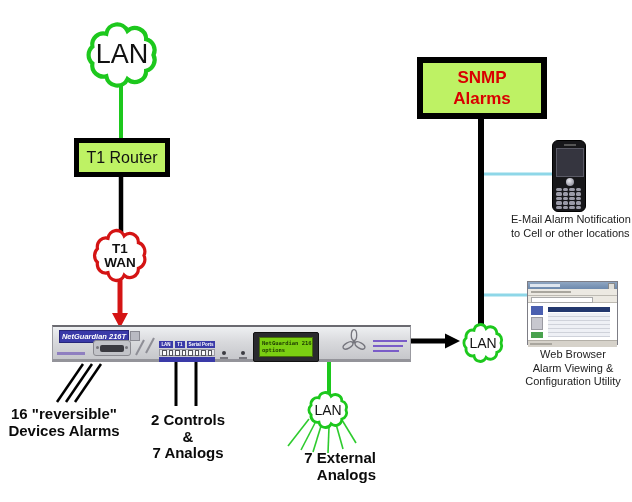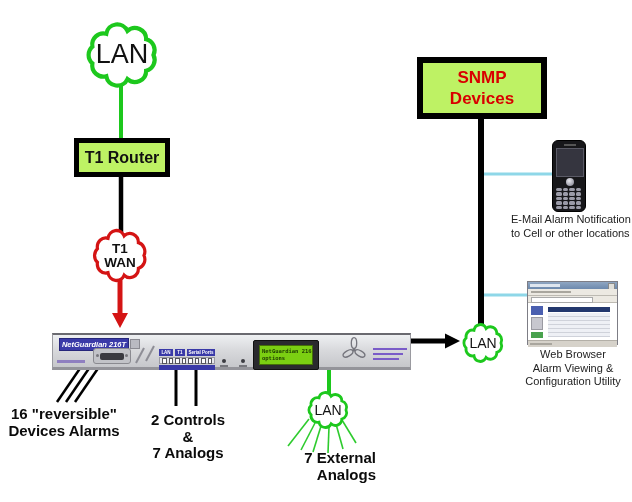--- a/index.html
+++ b/index.html
@@ -8,28 +8,28 @@
   .abs{position:absolute;}
   
   #wires{position:absolute;left:0;top:0;width:632px;height:502px;}
   
   .cloud{position:absolute;display:flex;align-items:center;justify-content:center;}
   .cloud svg{position:absolute;left:0;top:0;width:100%;height:100%;}
   .cloud .lbl{position:relative;font-family:"Liberation Sans",sans-serif;color:#111;text-align:center;line-height:1.02;}
   
   .nodebox{position:absolute;background:#bef264;border:5px solid #000;display:flex;align-items:center;justify-content:center;text-align:center;}
   #t1router{left:74px;top:138px;width:86px;height:29px;}
-  #t1router .lbl{font-weight:bold;font-size:16px;color:#111;}
+  #t1router .lbl{font-weight:normal;font-size:16px;color:#111;}
   #snmp{left:417px;top:57px;width:118px;height:50px;border-width:6px;}
   #snmp .lbl{font-weight:bold;font-size:17px;line-height:21px;color:#d90000;}
   
   .cap{position:absolute;font-weight:bold;font-size:15px;line-height:16.5px;text-align:center;color:#0b0b0b;}
   .cap-sm{position:absolute;font-weight:normal;font-size:11px;line-height:13.5px;color:#222;}
   
-  #device{left:52px;top:333px;width:359px;height:37px;
+  #device{left:52px;top:325px;width:359px;height:37px;
     background:linear-gradient(#eef0f2 0%,#d9dadd 45%,#c6c7cb 100%);
     border-top:2px solid #6a6a70;border-bottom:3px solid #94949a;
     border-left:1px solid #9a9aa0;border-right:1px solid #9a9aa0;box-sizing:border-box;}
   #nameplate{left:6px;top:3px;width:68px;height:11px;background:#3a3aa8;border:1px solid #26267a;
     display:flex;align-items:center;justify-content:center;}
   #nameplate span{color:#fff;font-weight:bold;font-style:italic;font-size:7.5px;white-space:nowrap;}
   #g2chip{left:77px;top:4px;width:8px;height:8px;background:#b9bac2;border:1px solid #8a8a92;}
   #sn-bar{left:4px;top:25px;width:28px;height:2.5px;background:#8f7fc0;}
   #db9{left:40px;top:13px;width:36px;height:14px;background:#c2c3c8;border:1px solid #8a8a90;border-radius:3px;
     display:flex;align-items:center;justify-content:center;}
@@ -111,21 +111,21 @@
     </g>
   </svg>
 
   <div id="t1router" class="nodebox">
     <span class="lbl">T1 Router</span>
   </div>
 
   <div id="snmp" class="nodebox">
     <span class="lbl">
       <span>SNMP</span><br>
-      <span>Devices</span>
+      <span>Alarms</span>
     </span>
   </div>
 
   <div id="device" class="abs">
     <div id="nameplate" class="abs">
       <span>NetGuardian 216T</span>
     </div>
     <div id="g2chip" class="abs"></div>
     <div id="sn-bar" class="abs"></div>
     <div id="db9" class="abs">

